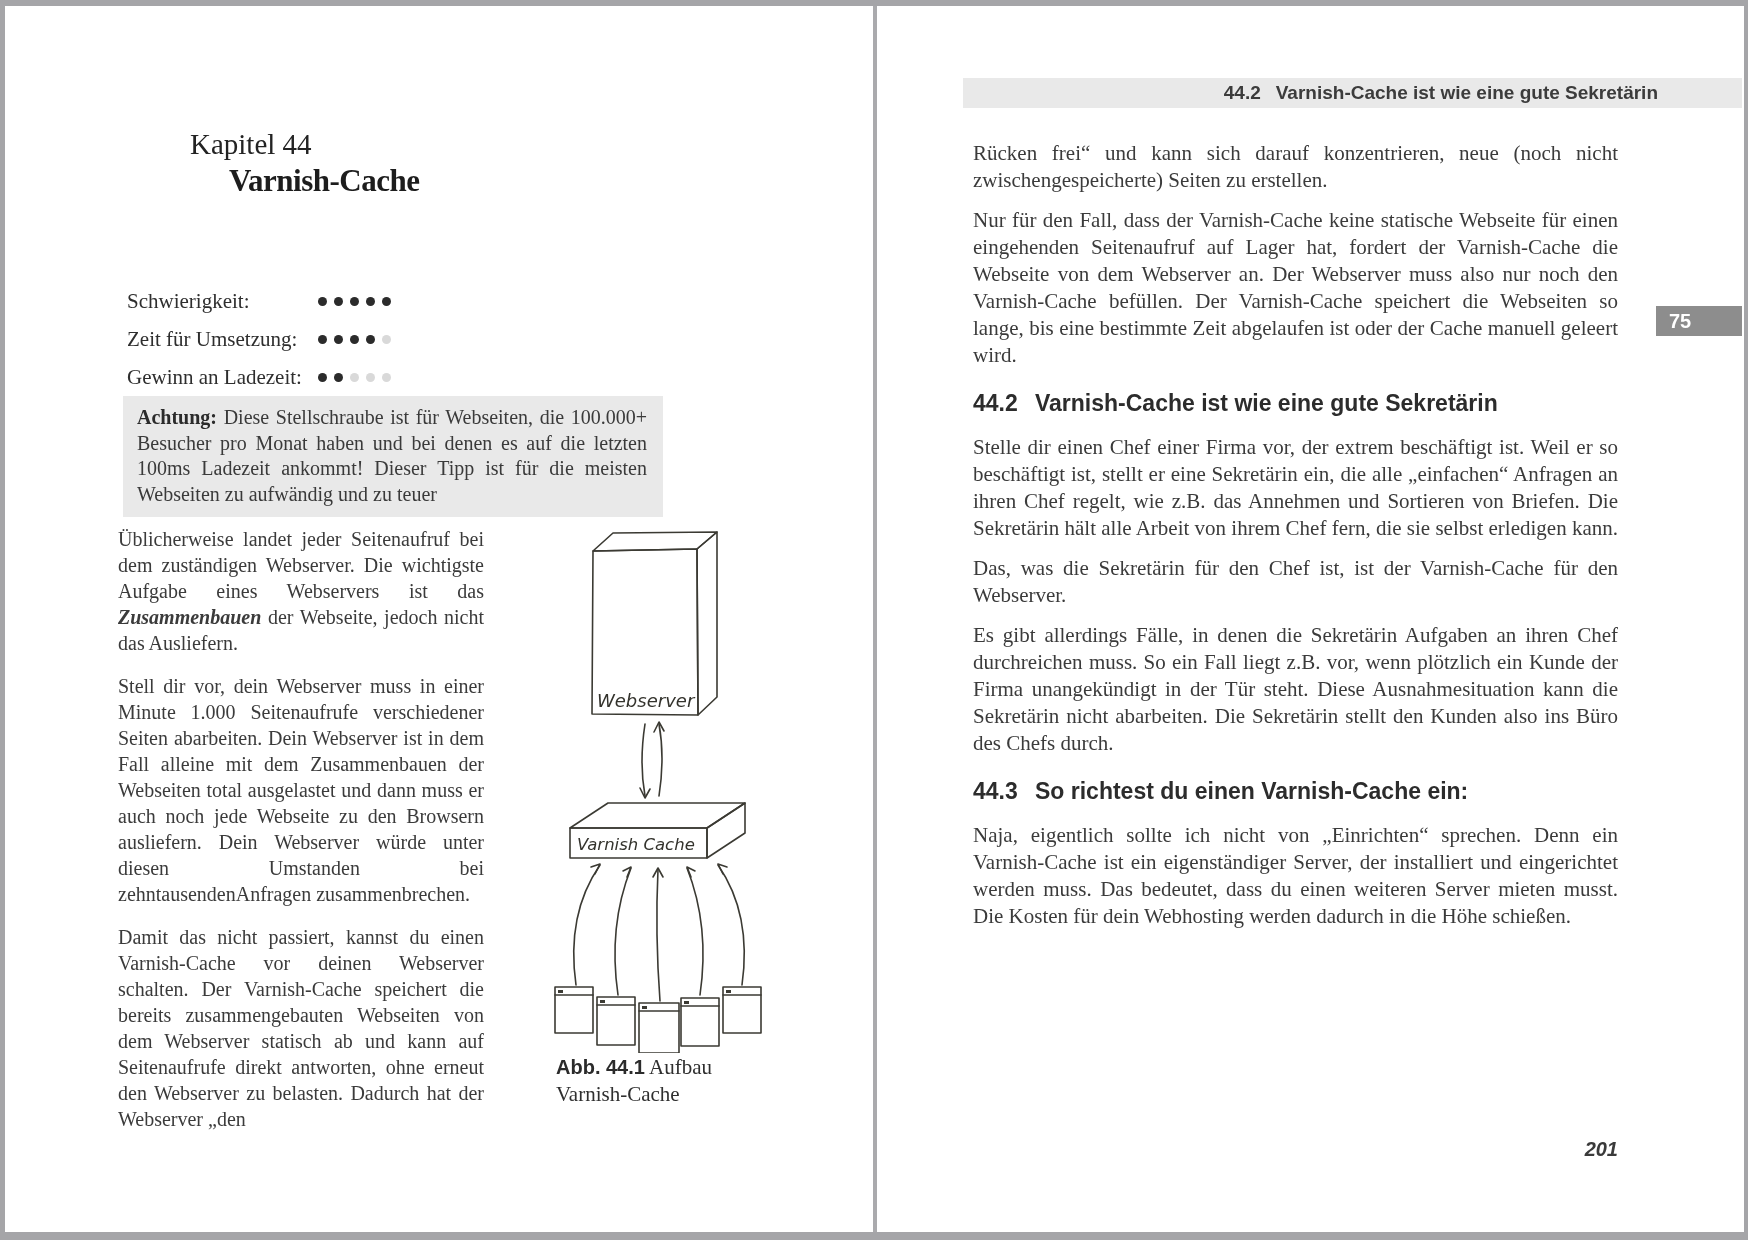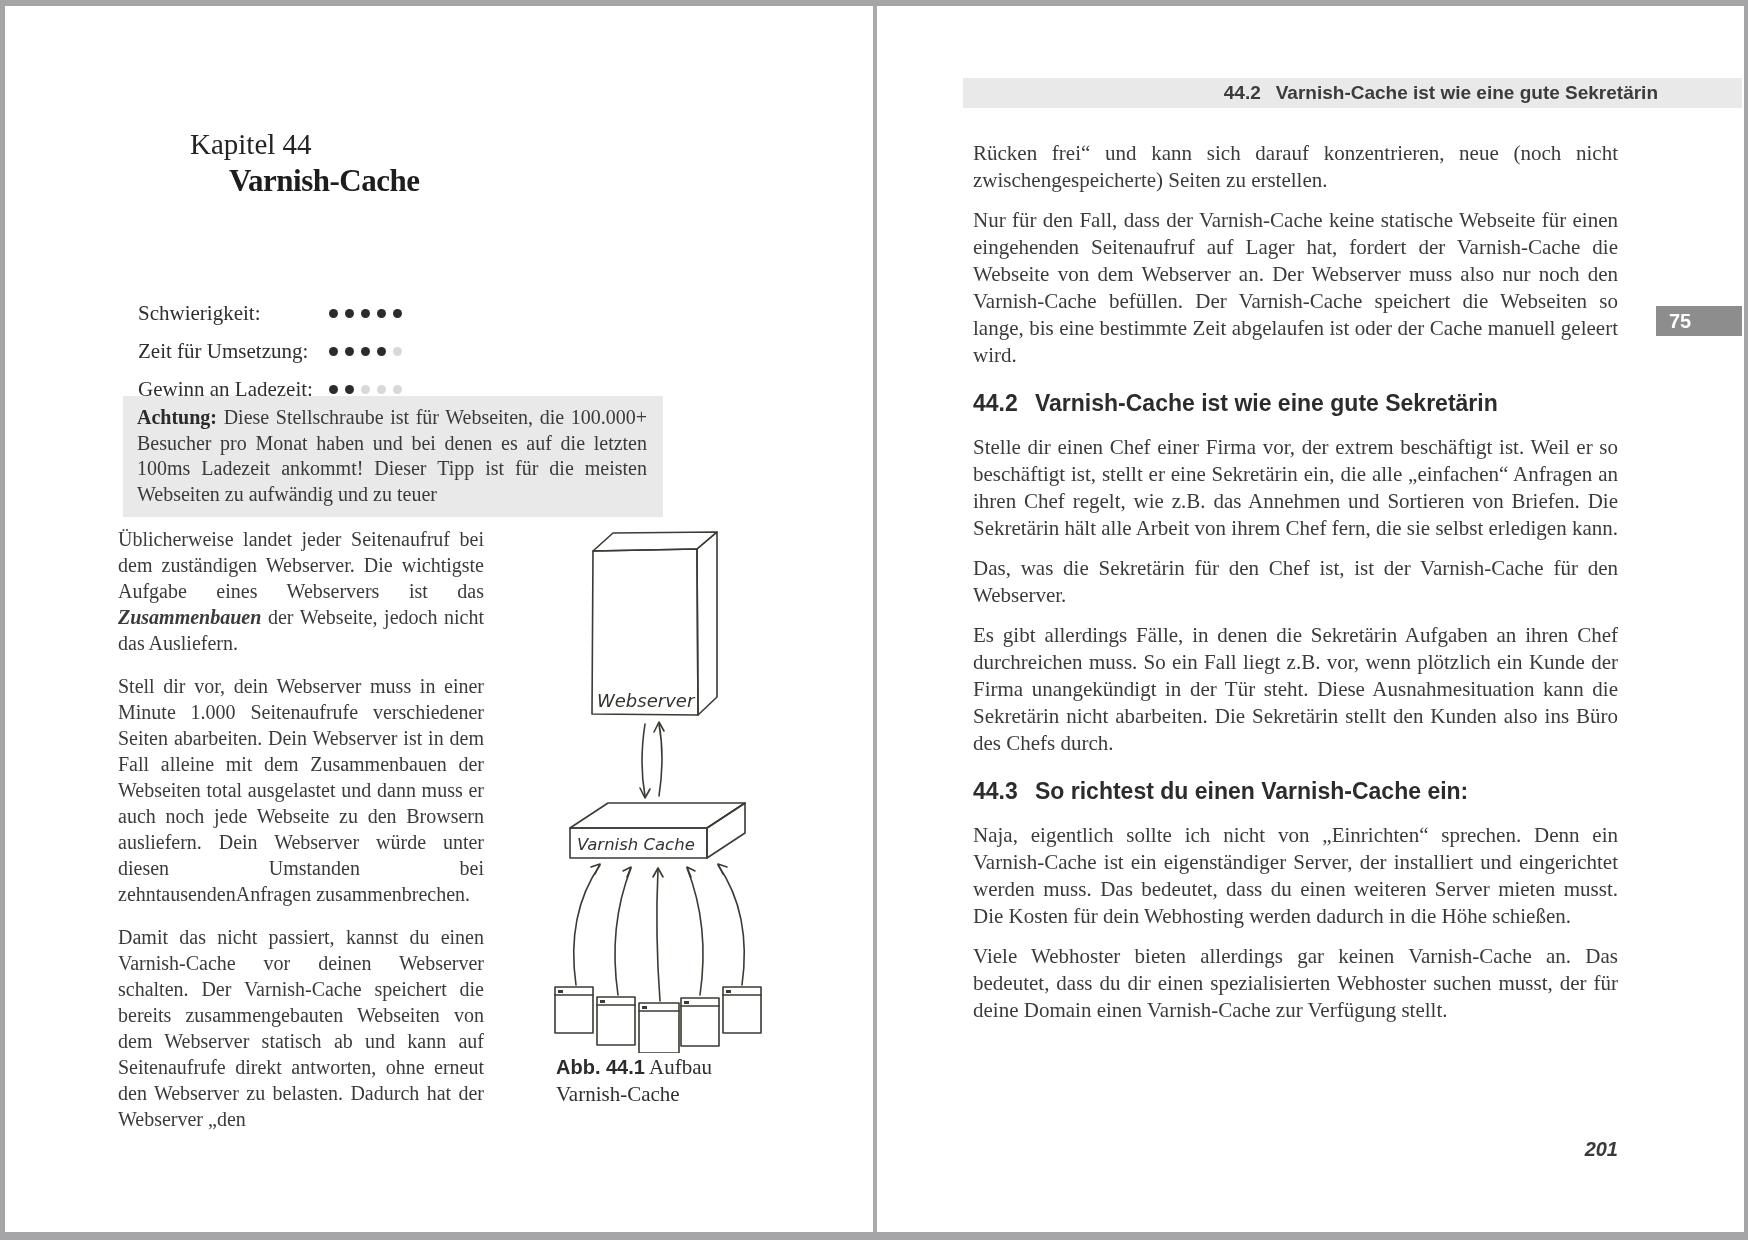--- a/index.html
+++ b/index.html
@@ -9,21 +9,21 @@
   .edge-top{left:0;top:0;width:1748px;height:6px;}
   .edge-bottom{left:0;top:1232px;width:1748px;height:8px;}
   .edge-left{left:0;top:0;width:5px;height:1240px;}
   .edge-right{left:1744px;top:0;width:4px;height:1240px;}
   .gutter{position:absolute;left:873px;top:6px;width:4px;height:1226px;background:#aaaaad;}
 
   
   .chapter-label{position:absolute;left:190px;top:128px;font-size:29px;color:#232323;}
   .chapter-title{position:absolute;left:189px;top:163px;font-size:31px;font-weight:bold;
                  letter-spacing:-0.5px;color:#1d1d1d;margin-left:40px;}
-  .ratings{position:absolute;left:138px;top:282px;margin-top:12px;}
+  .ratings{position:absolute;left:127px;top:282px;}
   .rating-row{display:flex;align-items:center;height:38px;}
   .rating-label{width:191px;font-size:21px;color:#2e2e2e;}
   .rating-dots{display:flex;align-items:center;}
   .dot{width:9px;height:9px;border-radius:50%;background:#d9d9d9;margin-right:7px;}
   .dot.filled{background:#2b2b2b;}
 
   .warning-box{position:absolute;left:123px;top:396px;width:540px;box-sizing:border-box;
                background:#e9e9e9;padding:9px 16px 10px 14px;font-size:20px;line-height:25.5px;
                text-align:justify;color:#3a3a3a;}
   .warning-label{font-weight:bold;color:#2b2b2b;}
@@ -208,19 +208,18 @@
           <span>Varnish-Cache ist wie eine gute Sekretärin</span>
         </div>
         <p><span>Stelle dir einen Chef einer Firma vor, der extrem beschäftigt ist. Weil er so beschäftigt ist, stellt er eine Sekretärin ein, die alle „einfachen“ Anfragen an ihren Chef regelt, wie z.B. das Annehmen und Sortieren von Briefen. Die Sekretärin hält alle Arbeit von ihrem Chef fern, die sie selbst erledigen kann.</span></p>
         <p><span>Das, was die Sekretärin für den Chef ist, ist der Varnish-Cache für den Webserver.</span></p>
         <p><span>Es gibt allerdings Fälle, in denen die Sekretärin Aufgaben an ihren Chef durchreichen muss. So ein Fall liegt z.B. vor, wenn plötzlich ein Kunde der Firma unangekündigt in der Tür steht. Diese Ausnahmesituation kann die Sekretärin nicht abarbeiten. Die Sekretärin stellt den Kunden also ins Büro des Chefs durch.</span></p>
         <div class="section-heading">
           <span class="section-num">44.3</span>
           <span>So richtest du einen Varnish-Cache ein:</span>
         </div>
         <p><span>Naja, eigentlich sollte ich nicht von „Einrichten“ sprechen. Denn ein Varnish-Cache ist ein eigenständiger Server, der installiert und eingerichtet werden muss. Das bedeutet, dass du einen weiteren Server mieten musst. Die Kosten für dein Webhosting werden dadurch in die Höhe schießen.</span></p>
-        <p><span>Viele Webhoster bieten allerdings gar keinen Varnish-Cache an. Das bedeutet, dass du dir einen spezialisierten Webhoster suchen musst, der für deine Domain einen Varnish-Cache zur Verfügung stellt.</span></p>
       </div>
 
     <div class="page-number">201</div>
   </div>
 
 </div>
 
 </body></html>

